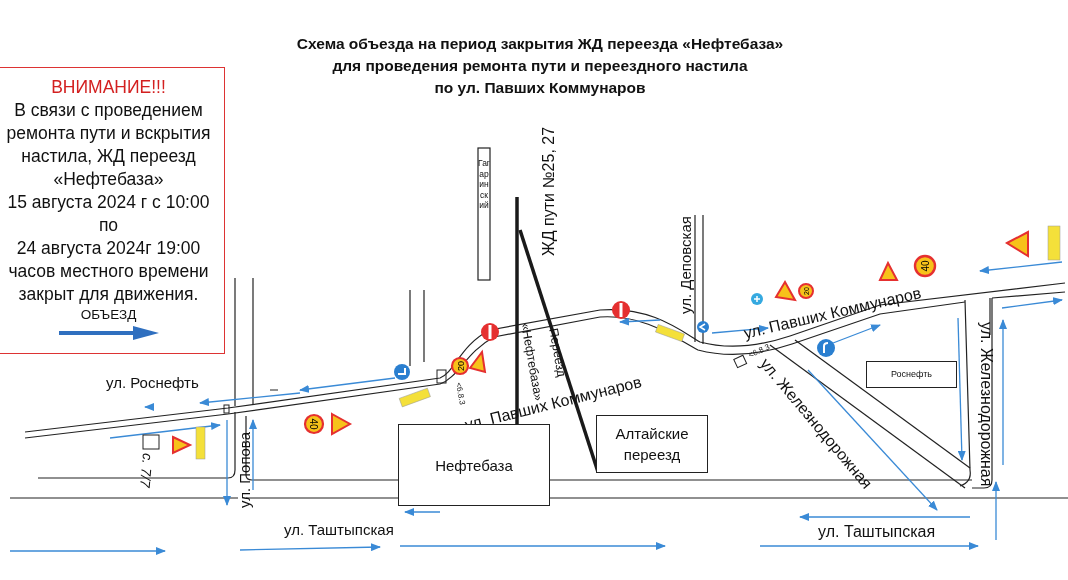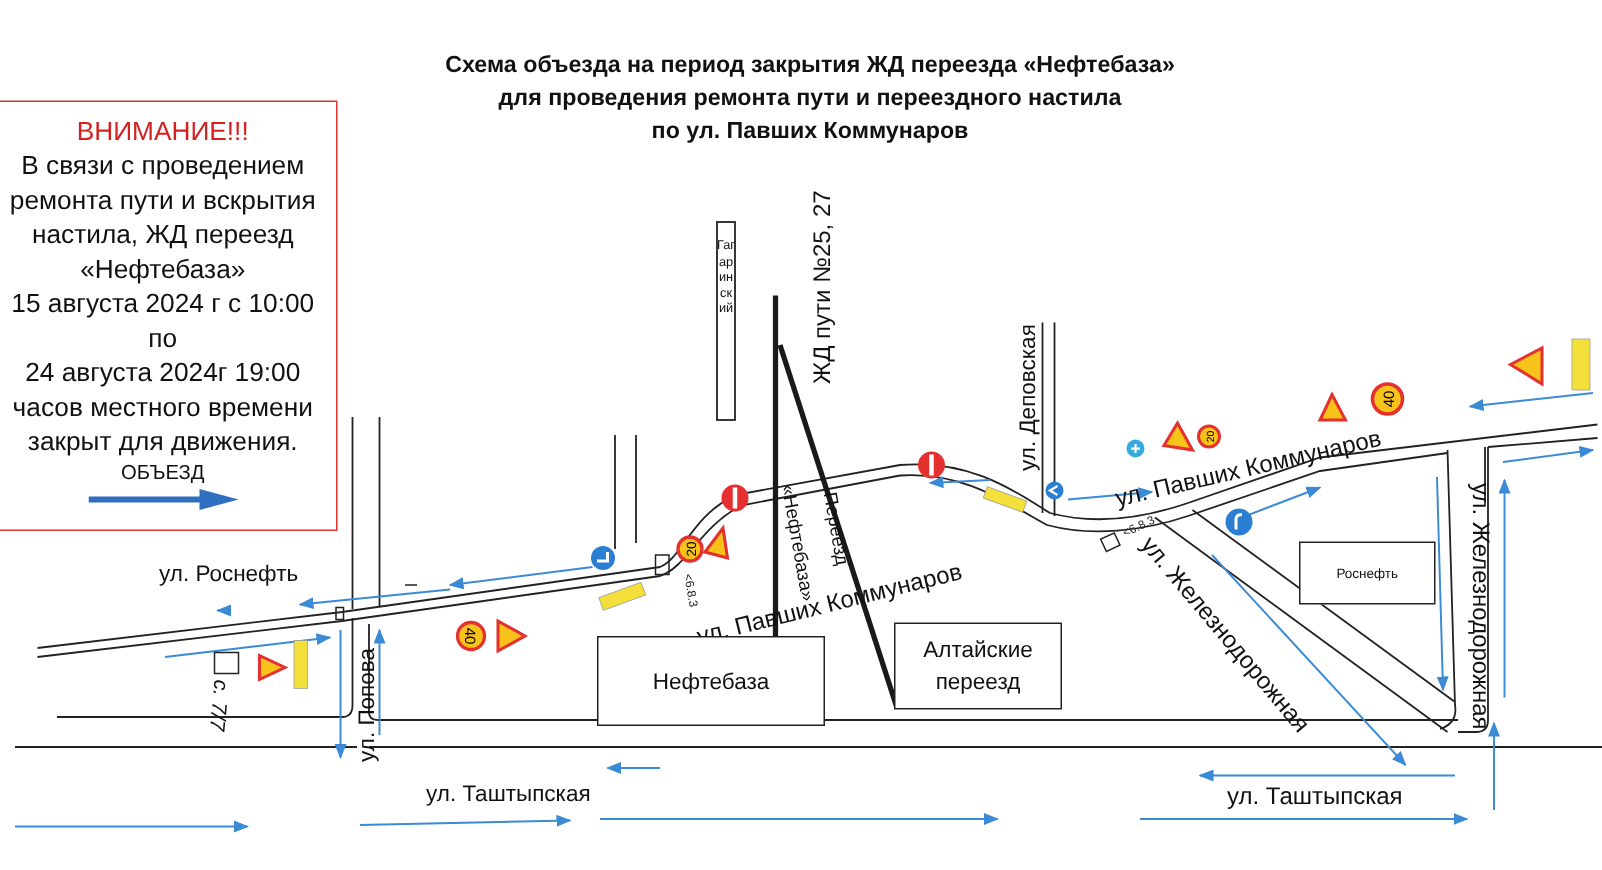--- a/index.html
+++ b/index.html
@@ -193,24 +193,24 @@
 <div class="lbl" style="left:677px;top:314px;transform:rotate(-90deg);">ул. Деповская</div>
 <div class="lbl" style="left:770px;top:355px;font-size:16px;transform:rotate(50deg);">ул. Железнодорожная</div>
 <div class="lbl" style="left:995px;top:322px;font-size:16px;transform:rotate(90deg);">ул. Железнодорожная</div>
 <div class="lbl" style="left:284px;top:521px;">ул. Таштыпская</div>
 <div class="lbl" style="left:818px;top:523px;font-size:16px;">ул. Таштыпская</div>
 
 <div class="lbl" style="left:540px;top:256px;font-size:16px;transform:rotate(-90deg);">ЖД пути №25, 27</div>
 <div class="lbl" style="left:560px;top:327px;font-size:12.5px;transform:rotate(80deg);">Переезд</div>
 <div class="lbl" style="left:532px;top:322px;font-size:12.5px;transform:rotate(80deg);">«Нефтебаза»</div>
 
-<div class="box" style="left:398px;top:424px;width:152px;height:60px;">
+<div class="box" style="left:398px;top:424px;width:152px;height:82px;">
   <span>Нефтебаза</span>
 </div>
 <div class="box" style="left:596px;top:415px;width:112px;height:58px;flex-direction:column;">
   <span>Алтайские</span>
   <span>переезд</span>
 </div>
-<div class="box" style="left:866px;top:361px;width:91px;height:42px;font-size:9px;">
+<div class="box" style="left:866px;top:361px;width:91px;height:27px;font-size:9px;">
   <span>Роснефть</span>
 </div>
 
 <div class="lbl" style="left:156px;top:454px;font-size:14px;font-style:italic;transform:rotate(95deg);">с. 7/7</div>
 
 </body></html>

